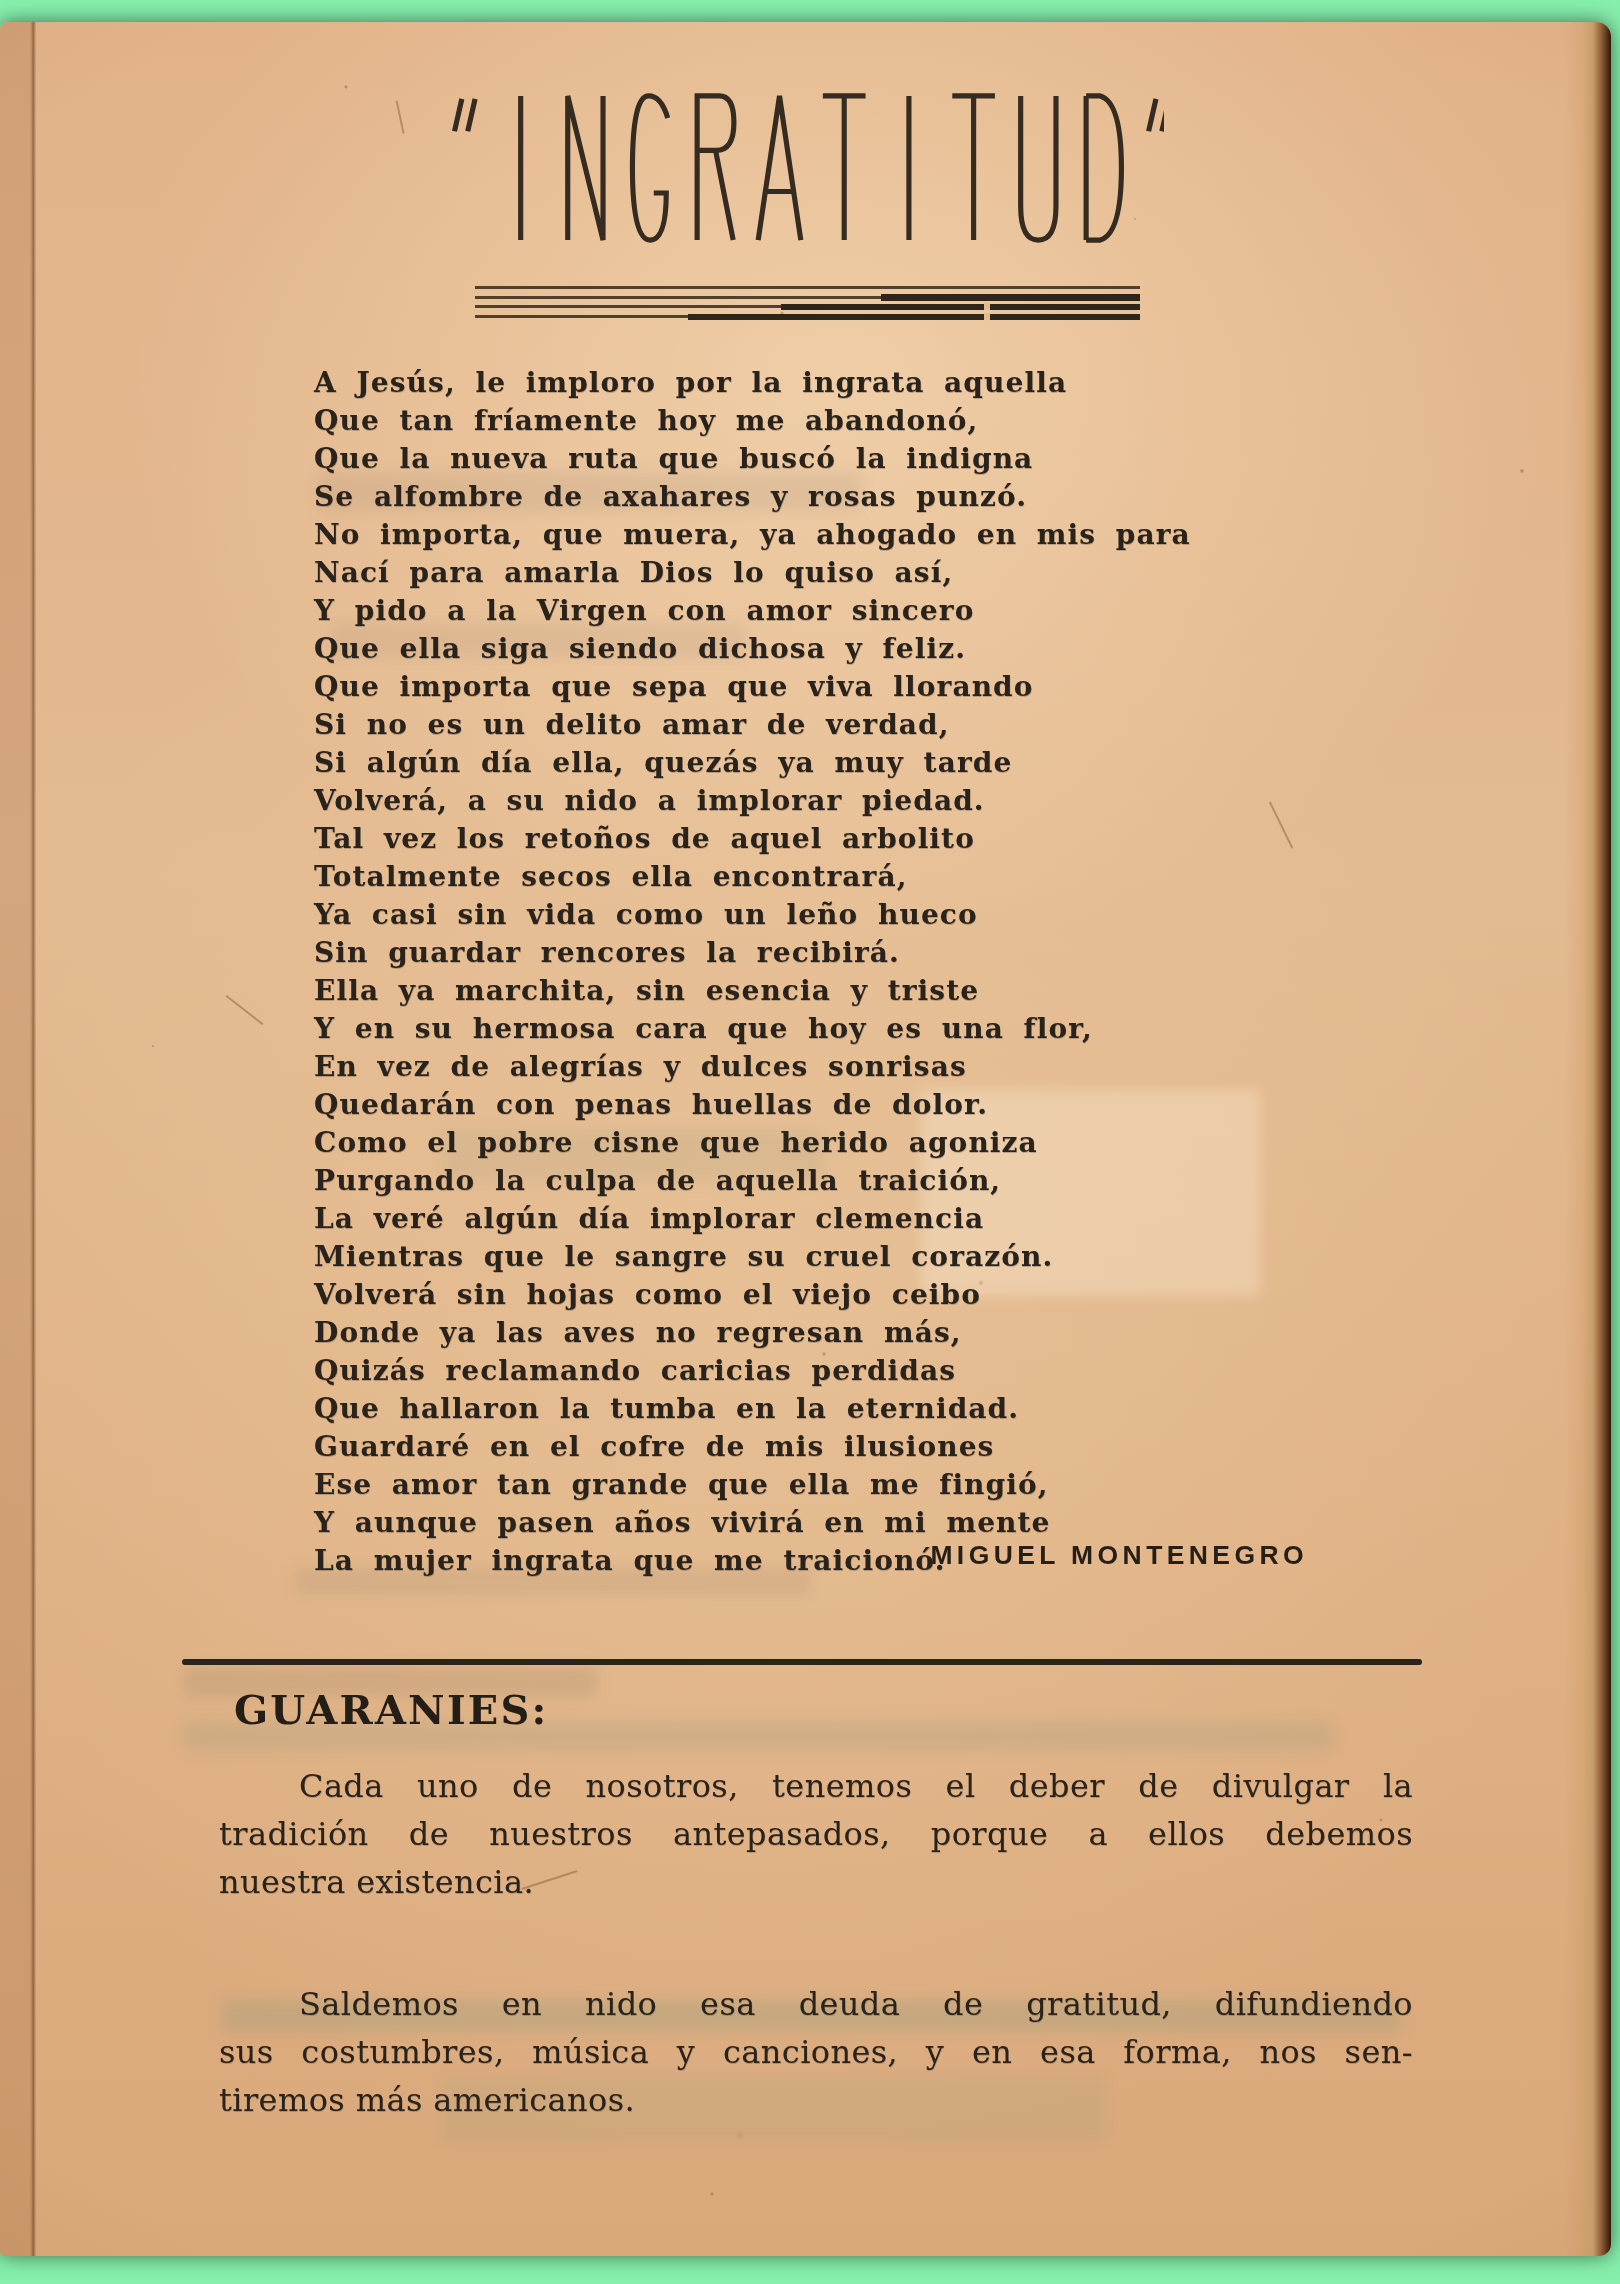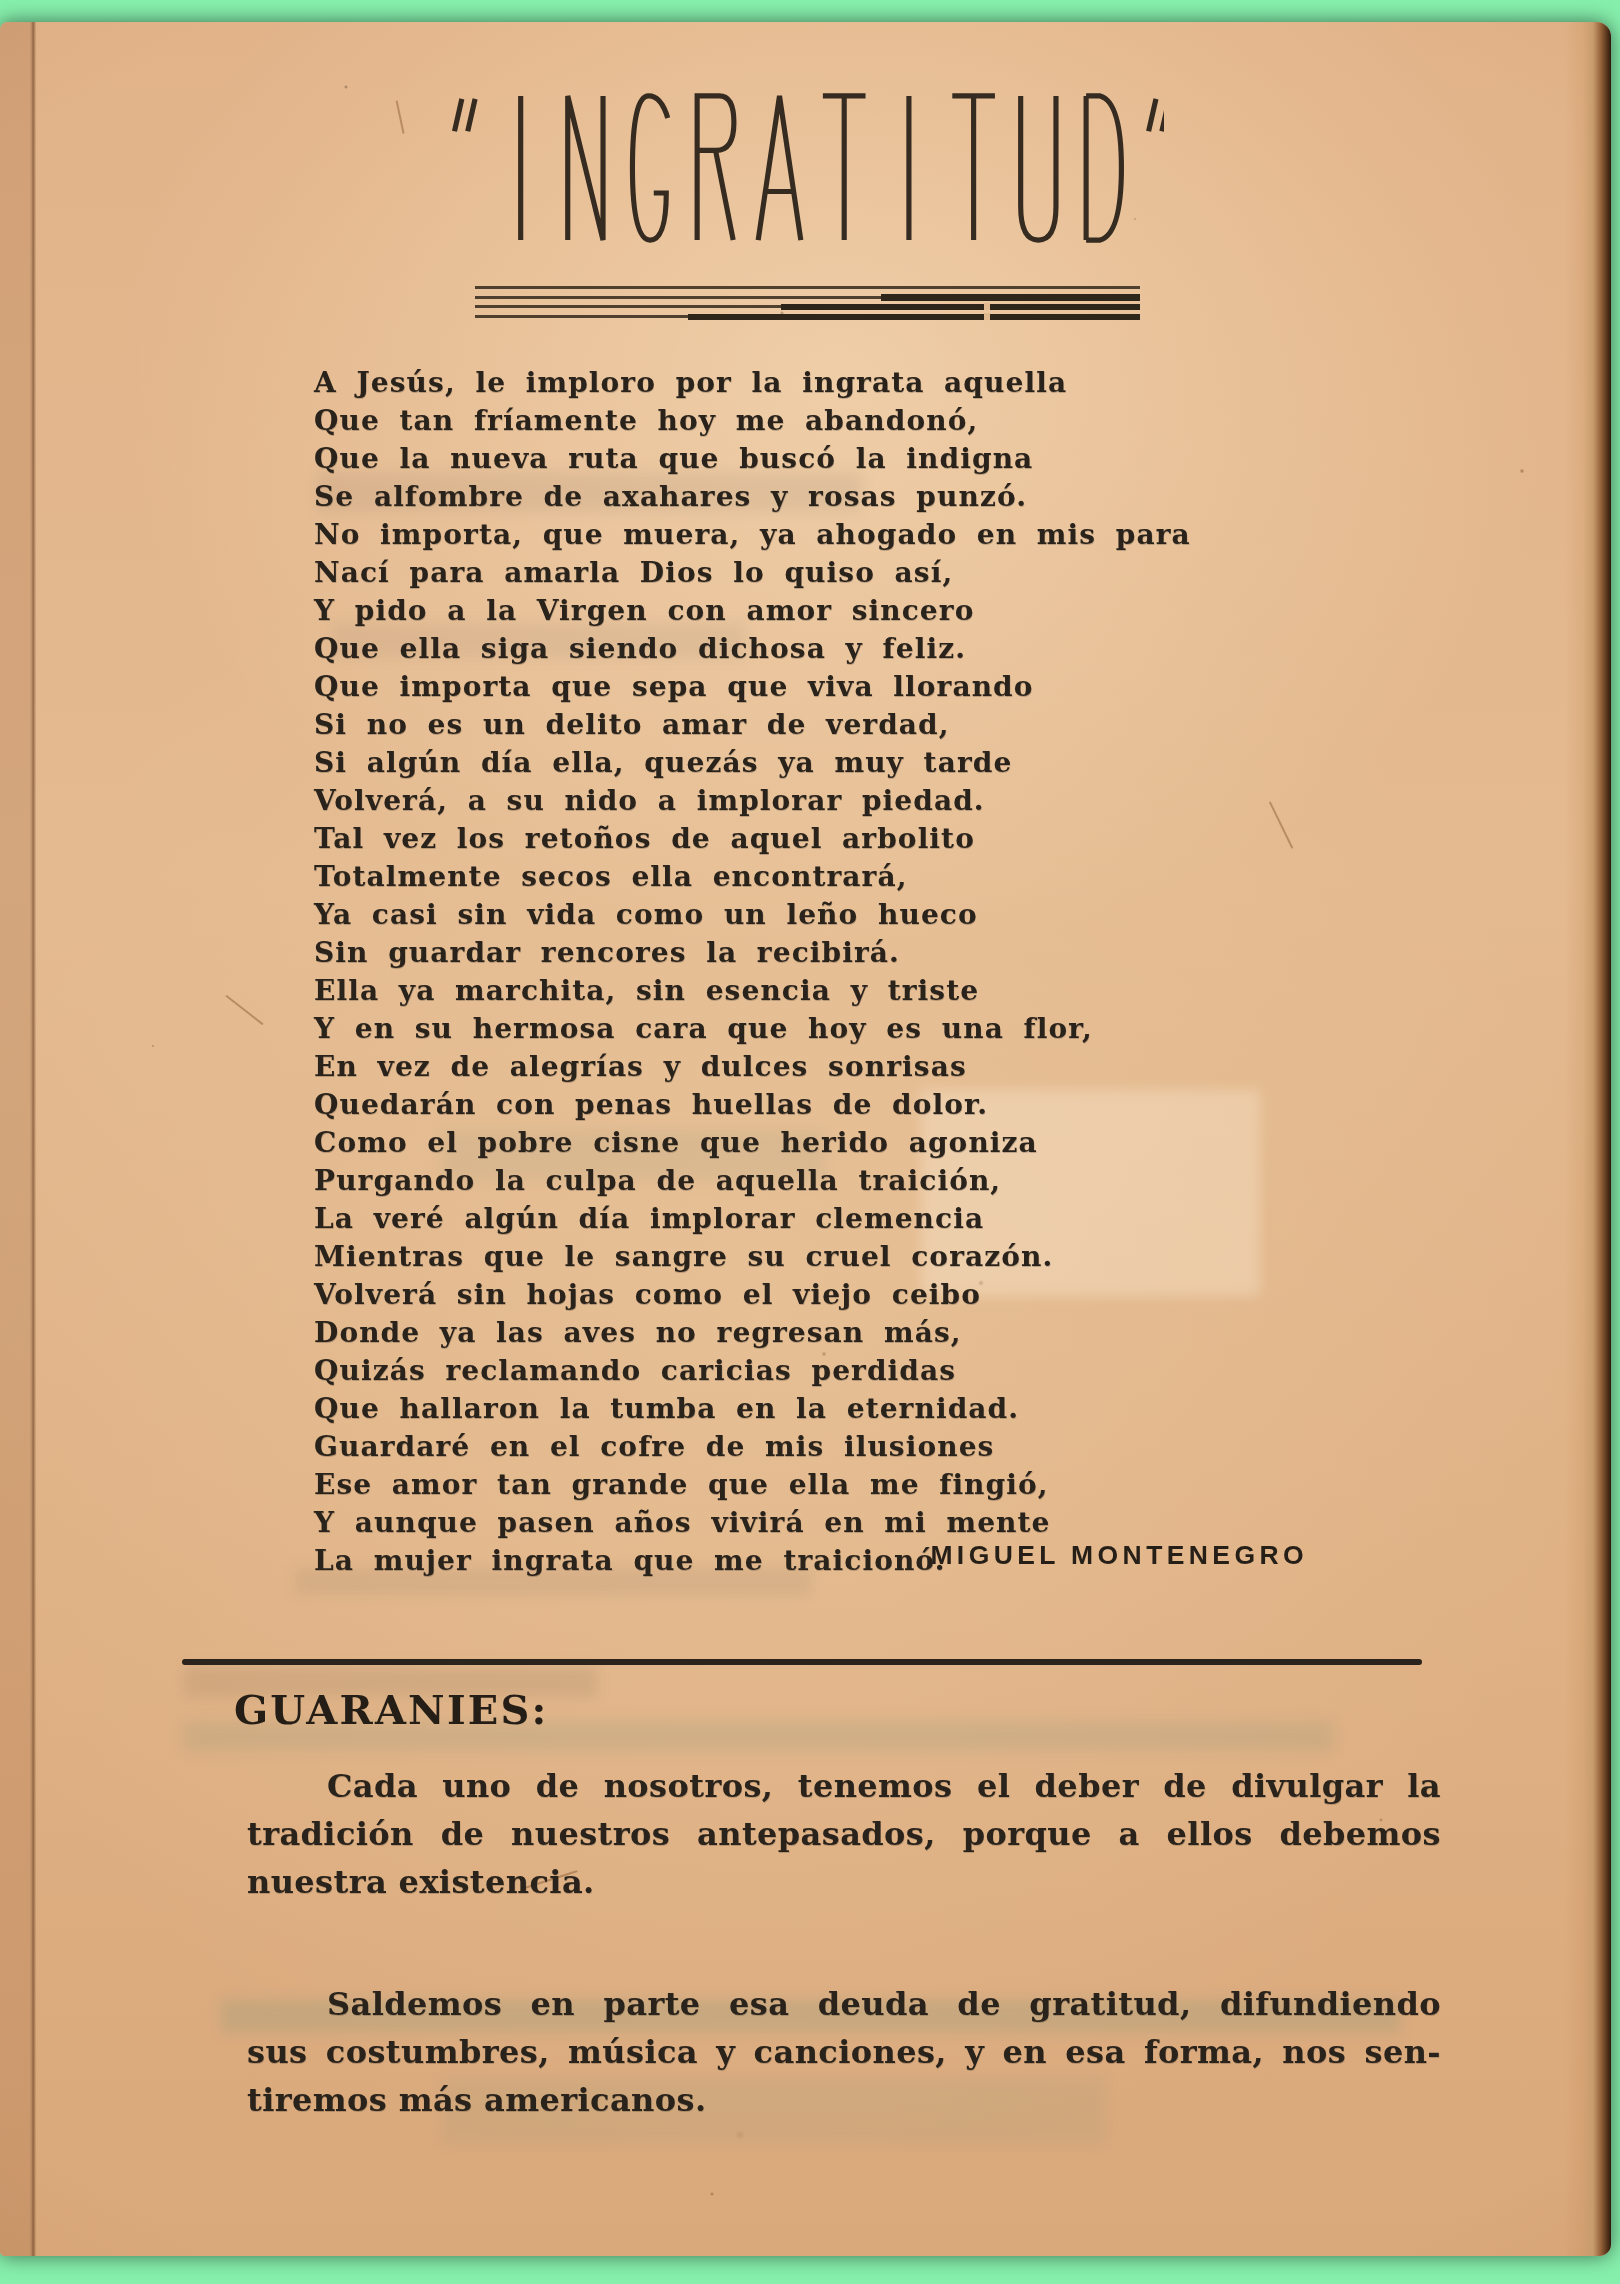--- a/index.html
+++ b/index.html
@@ -60,22 +60,22 @@
   .trow .gap{position:absolute;top:0;left:76.6%;width:5.2px;height:7.4px;background:#e2ba90;}
   
   .poem{position:absolute;left:314px;top:364px;white-space:nowrap;color:#2a231c;
         font-size:28px;font-weight:bold;line-height:38px;letter-spacing:1.1px;word-spacing:8.8px;
         text-shadow:0.4px 0.6px 0 rgba(42,35,28,.25);}
   .author{position:absolute;left:810px;top:1540px;width:498px;text-align:right;color:#261f18;
         font-family:"Liberation Sans", sans-serif;font-weight:bold;font-size:26.5px;letter-spacing:4.4px;}
   .divider{position:absolute;left:182px;top:1659px;width:1240px;height:5.9px;background:#2b241c;border-radius:2.9px;}
   .heading{position:absolute;left:234px;top:1686px;color:#241e17;font-size:40px;font-weight:bold;letter-spacing:2.2px;}
   
-  .prose{position:absolute;left:247px;top:1762px;width:1194px;color:#2a231c;
-        font-size:32px;font-weight:bold;line-height:48px;letter-spacing:0.4px;
+  .prose{position:absolute;left:219px;top:1762px;width:1194px;color:#2a231c;
+        font-size:32px;font-weight:normal;line-height:48px;letter-spacing:0.4px;
         text-shadow:0.4px 0.6px 0 rgba(42,35,28,.22);}
   .paragraph + .paragraph{margin-top:74px;}
   .pline{text-align:left;}
   .pline.just{text-align:justify;text-align-last:justify;}
   .pline.indent{text-indent:80px;}
 </style>
 </head>
 <body>
 
 <div class="scan">
@@ -176,19 +176,19 @@
 
   <div class="heading">GUARANIES:</div>
 
   <div class="prose">
       <div class="paragraph">
         <div class="pline just indent">Cada uno de nosotros, tenemos el deber de divulgar la</div>
         <div class="pline just">tradición de nuestros antepasados, porque a ellos debemos</div>
         <div class="pline">nuestra existencia.</div>
       </div>
       <div class="paragraph">
-        <div class="pline just indent">Saldemos en parte esa deuda de gratitud, difundiendo</div>
+        <div class="pline just indent">Saldemos en nido esa deuda de gratitud, difundiendo</div>
         <div class="pline just">sus costumbres, música y canciones, y en esa forma, nos sen-</div>
         <div class="pline">tiremos más americanos.</div>
       </div>
     </div>
 </div>
 
 
 </body></html>

